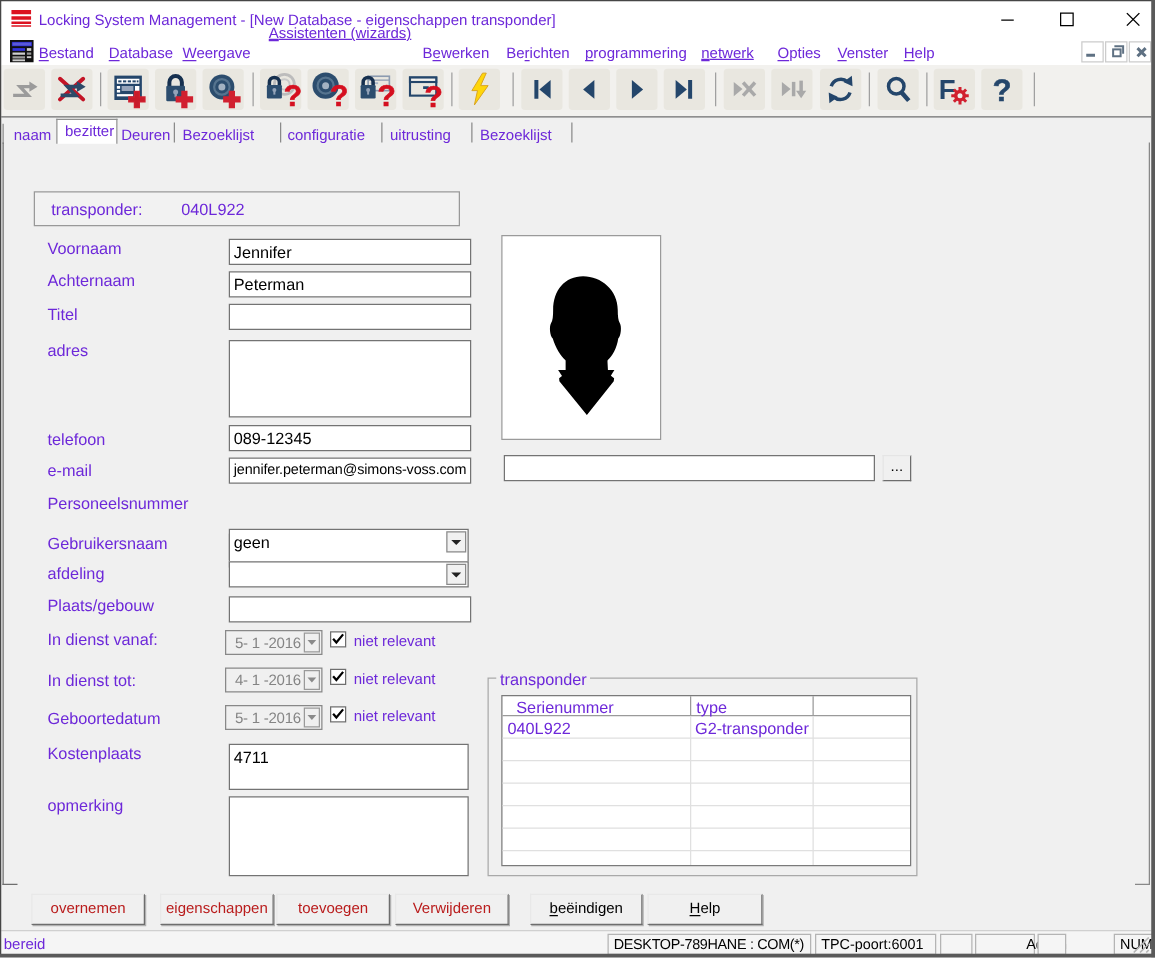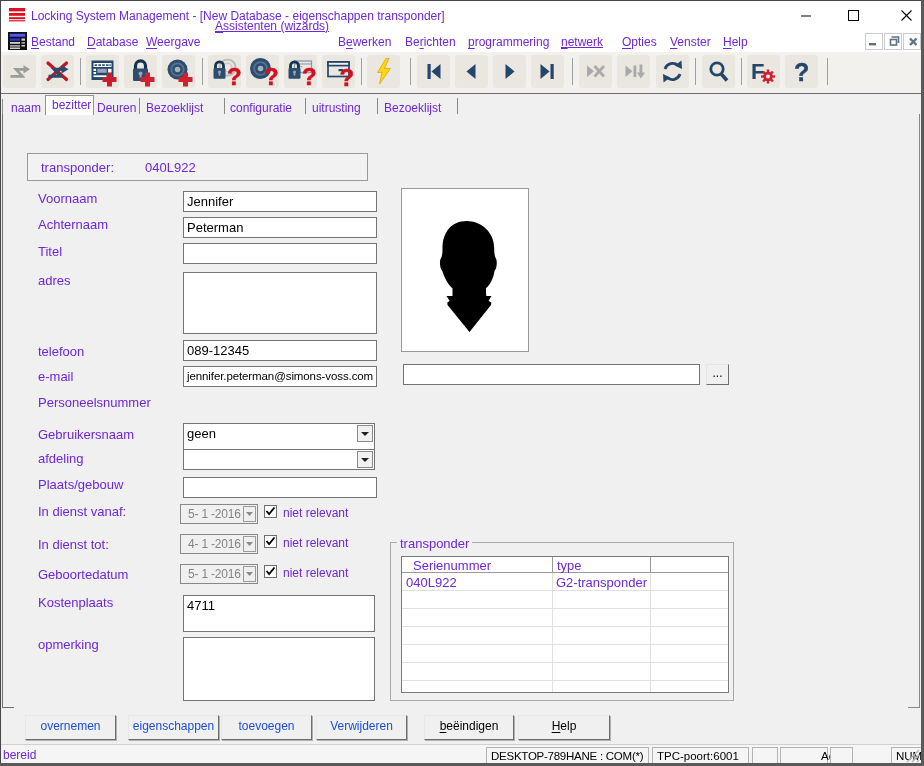--- a/index.html
+++ b/index.html
@@ -8,21 +8,21 @@
 .abs{position:absolute;}
 .lbl{position:absolute;font-size:13px;color:#6d28d9;white-space:nowrap;}
 .tb{position:absolute;background:#fff;border:1px solid #737373;font-size:13px;color:#000;
   padding:0 0 0 3px;box-sizing:border-box;}
 .tbtn{position:absolute;width:33px;height:33px;top:55px;background:#e9e7e0;border-radius:3px;}
 .tsep{position:absolute;top:58px;width:1px;height:27px;background:#a0a0a0;}
 .gbtn{position:absolute;top:715px;width:89px;height:23px;background:#f0f0f0;
   border-top:1px solid #e8e8e8;border-left:1px solid #e8e8e8;
   border-right:1px solid #6d6d6d;border-bottom:1px solid #6d6d6d;
   box-shadow:1px 1px 0 #b0b0b0;
-  font-size:12px;color:#1d4ed8;text-align:center;line-height:21px;}
+  font-size:12px;color:#b91c1c;text-align:center;line-height:21px;}
 .kbtn{color:#000;}
 .sbpanel{position:absolute;top:747px;height:17px;border:1px solid #b4b4b4;
   font-size:11.5px;color:#000;line-height:16px;padding-left:4px;box-sizing:border-box;background:#f5f5f5;}
 .chk{position:absolute;width:13px;height:13px;background:#fff;border:1px solid #6e6e6e;box-sizing:border-box;}
 .date{position:absolute;width:78px;height:20px;border:1px solid #888;background:#f0f0f0;box-sizing:border-box;
   font-size:12px;color:#848484;letter-spacing:-0.2px;}
 u{text-decoration:underline;text-underline-offset:2px;}
 .mnu{font-size:12px !important;}
 .tab{font-size:12px !important;}
 .tb{white-space:nowrap;overflow:hidden;}

